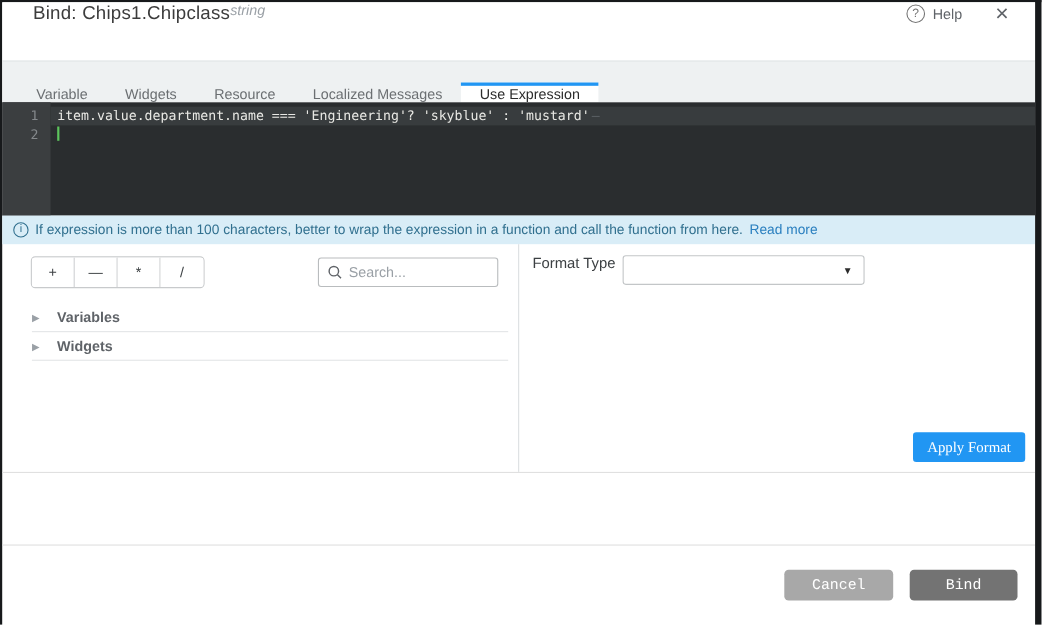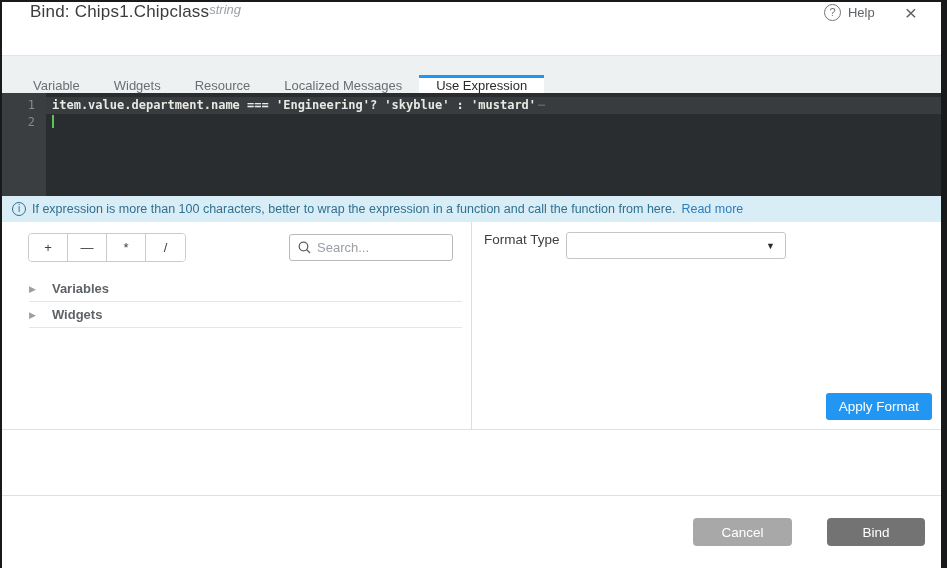--- a/index.html
+++ b/index.html
@@ -41,21 +41,21 @@
   .tab.active { background:#fff; color:#2b2b2b; border-top:3px solid #2196f3; }
 
   
   .editor { height:103px; background:#2a2d2f; display:flex; flex:0 0 auto;
     font-family:"DejaVu Sans Mono", monospace; font-size:12px; }
   .gutter { width:44px; background:#3b3e40; color:#85898c; text-align:right;
     padding:4px 11px 0 0; flex:0 0 auto; }
   .gutter .ln { height:17px; line-height:17px; }
   .code-area { flex:1; padding-top:4px; color:#e8e8e4; }
   .code-line { height:17px; line-height:17px; padding-left:6px; white-space:pre; }
-  .code-line.hl { background:#383c3e;font-weight:bold; }
+  .code-line.hl { background:#383c3e; }
   .trailing-mark { color:#5d6467; margin-left:2px; }
   .cursor {
     display:inline-block; width:2px; height:13px; background:#5cc45c;
     vertical-align:middle; margin-top:-2px;
   }
 
   
   .infobar {
     height:26px; background:#d9edf7; display:flex; align-items:center;
     padding:0 10px; gap:6px; font-size:12.5px; color:#31708f; flex:0 0 auto;
@@ -103,29 +103,29 @@
   .format-label { font-size:13.5px; color:#3c4043; width:82px; flex:0 0 auto; }
   .format-select {
     width:220px; height:27px; border:1px solid #c3c6c8; border-radius:3px; background:#fff;
     display:flex; align-items:center; justify-content:space-between;
     padding:0 10px; cursor:pointer; font-size:13px; color:#3c4043;
   }
   .select-arrow { font-size:9px; color:#2b2b2b; }
   .apply-btn {
     margin:auto 9px 9px auto; height:27px; padding:0 13px;
     background:#2196f3; color:#fff; border:none; border-radius:3px;
-    font-size:13.5px; cursor:pointer; font-family:Liberation Sans, sans-serif;
+    font-size:13.5px; cursor:pointer; font-family:Liberation Serif, serif;
   }
 
   
   .spacer { height:66px; border-bottom:1px solid #e0e0e0; flex:0 0 auto; }
   .footer { flex:1; display:flex; align-items:flex-start; justify-content:flex-end;
     gap:15px; padding:22px 16px 0 0; }
   .btn { height:28px; border:none; border-radius:4px; font-size:13.5px; color:#fff;
-    cursor:pointer; font-family:Liberation Sans, sans-serif;margin-left:20px; }
+    cursor:pointer; font-family:Liberation Mono, monospace; }
   .cancel-btn { width:99px; background:#a8a8a8; }
   .bind-btn { width:98px; background:#737373; }
 </style>
 </head>
 <body>
 
 <div class="screen">
 
   <div class="header">
     <span class="title">Bind: Chips1.Chipclass</span>

